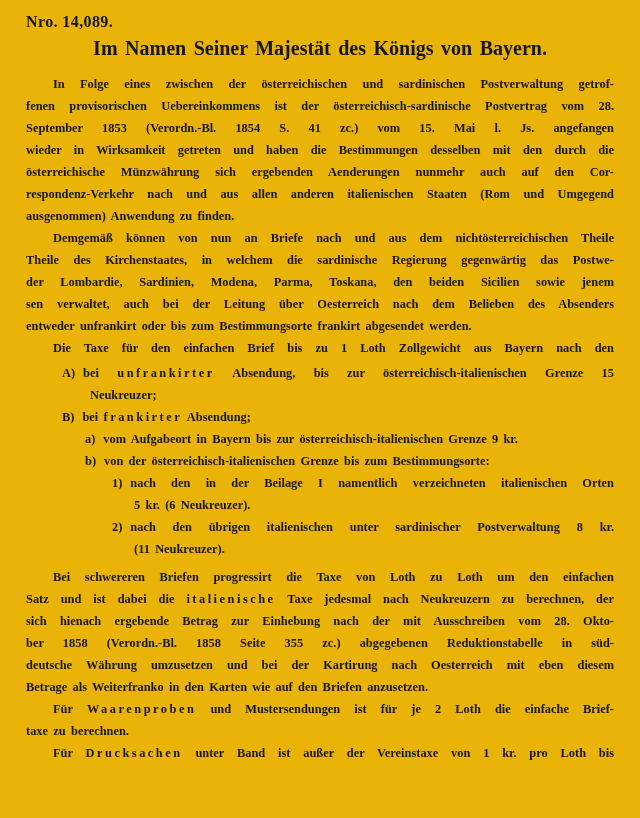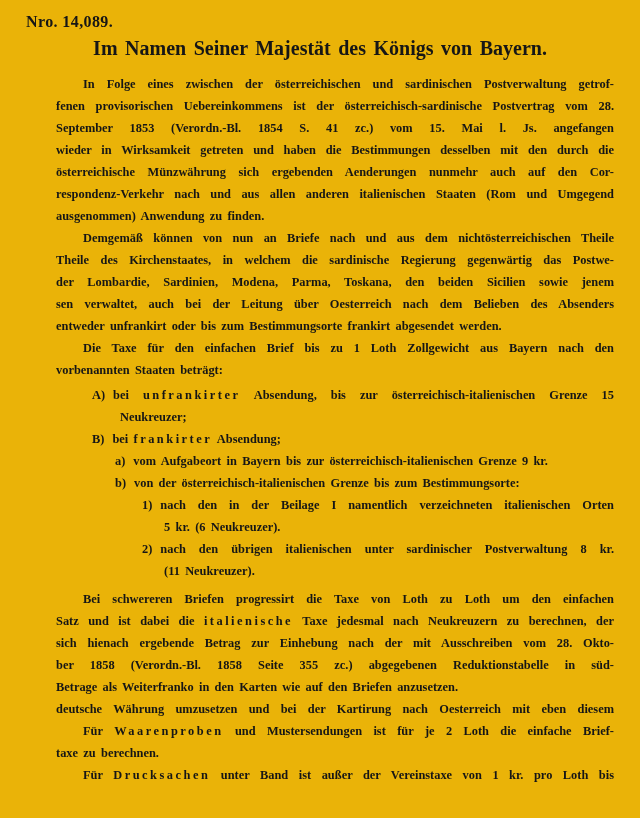--- a/index.html
+++ b/index.html
@@ -12,21 +12,21 @@
     font-weight:700;
     overflow:hidden;
   }
   .content { position:absolute; left:26px; top:10px; width:588px; }
 
   .docnum  { font-size:16px; height:24px; line-height:24px; letter-spacing:0.4px; }
   .subject { font-size:12.5px; height:20px; line-height:20px; text-align:center; margin-top:5px; word-spacing:1.5px; }
   .title   { font-size:20px;  height:23px; line-height:23px; text-align:center; margin-top:3px; word-spacing:2.5px; }
 
   .body { margin-top:13px; font-size:12.4px; }
-  .line { height:22px; line-height:22px;margin-left:30px; }
+  .line { height:22px; line-height:22px; }
   .j { text-align:justify; text-align-last:justify; text-justify:inter-word; }
   .l { word-spacing:2.2px; }
   .indent { text-indent:27px; }
   .sp { letter-spacing:2.5px; }
 
   .lvl1  { padding-left:36px; }
   .lvl1c { padding-left:64px; }
   .lvl2  { padding-left:59px; }
   .lvl3  { padding-left:86px; }
   .lvl3c { padding-left:108px; }
@@ -59,21 +59,20 @@
       <div>
         <div class="line j indent">Demgemäß können von nun an Briefe nach und aus dem nichtösterreichischen Theile</div>
         <div class="line j">Theile des Kirchenstaates, in welchem die sardinische Regierung gegenwärtig das Postwe-</div>
         <div class="line j">der Lombardie, Sardinien, Modena, Parma, Toskana, den beiden Sicilien sowie jenem</div>
         <div class="line j">sen verwaltet, auch bei der Leitung über Oesterreich nach dem Belieben des Absenders</div>
         <div class="line l">entweder unfrankirt oder bis zum Bestimmungsorte frankirt abgesendet werden.</div>
       </div>
 
       <div>
         <div class="line j indent">Die Taxe für den einfachen Brief bis zu 1 Loth Zollgewicht aus Bayern nach den</div>
-        <div class="line l">vorbenannten Staaten beträgt:</div>
       </div>
 
       <div class="gap-list">
         <div class="line j lvl1"><span class="marker">A)</span><span>bei</span> <span class="sp">unfrankirter</span> <span>Absendung, bis zur österreichisch-italienischen Grenze 15</span></div>
         <div class="line l lvl1c">Neukreuzer;</div>
 
         <div class="line l lvl1"><span class="marker">B)</span><span>bei</span> <span class="sp">frankirter</span> <span>Absendung;</span></div>
 
         <div class="line l lvl2"><span class="marker">a)</span><span>vom Aufgabeort in Bayern bis zur österreichisch-italienischen Grenze 9 kr.</span></div>
 
@@ -84,22 +83,22 @@
 
         <div class="line j lvl3"><span class="marker">2)</span><span>nach den übrigen italienischen unter sardinischer Postverwaltung 8 kr.</span></div>
         <div class="line l lvl3c">(11 Neukreuzer).</div>
       </div>
 
       <div class="gap-para">
         <div class="line j indent">Bei schwereren Briefen progressirt die Taxe von Loth zu Loth um den einfachen</div>
         <div class="line j"><span>Satz und ist dabei die</span> <span class="sp">italienische</span> <span>Taxe jedesmal nach Neukreuzern zu berechnen, der</span></div>
         <div class="line j">sich hienach ergebende Betrag zur Einhebung nach der mit Ausschreiben vom 28. Okto-</div>
         <div class="line j">ber 1858 (Verordn.-Bl. 1858 Seite 355 zc.) abgegebenen Reduktionstabelle in süd-</div>
+        <div class="line j">deutsche Währung umzusetzen und bei der Kartirung nach Oesterreich mit eben diesem</div>
         <div class="line l">Betrage als Weiterfranko in den Karten wie auf den Briefen anzusetzen.</div>
-        <div class="line j">deutsche Währung umzusetzen und bei der Kartirung nach Oesterreich mit eben diesem</div>
       </div>
 
       <div>
         <div class="line j indent"><span>Für</span> <span class="sp">Waarenproben</span> <span>und Mustersendungen ist für je 2 Loth die einfache Brief-</span></div>
         <div class="line l">taxe zu berechnen.</div>
       </div>
 
       <div>
         <div class="line j indent"><span>Für</span> <span class="sp">Drucksachen</span> <span>unter Band ist außer der Vereinstaxe von 1 kr. pro Loth bis</span></div>
       </div>

